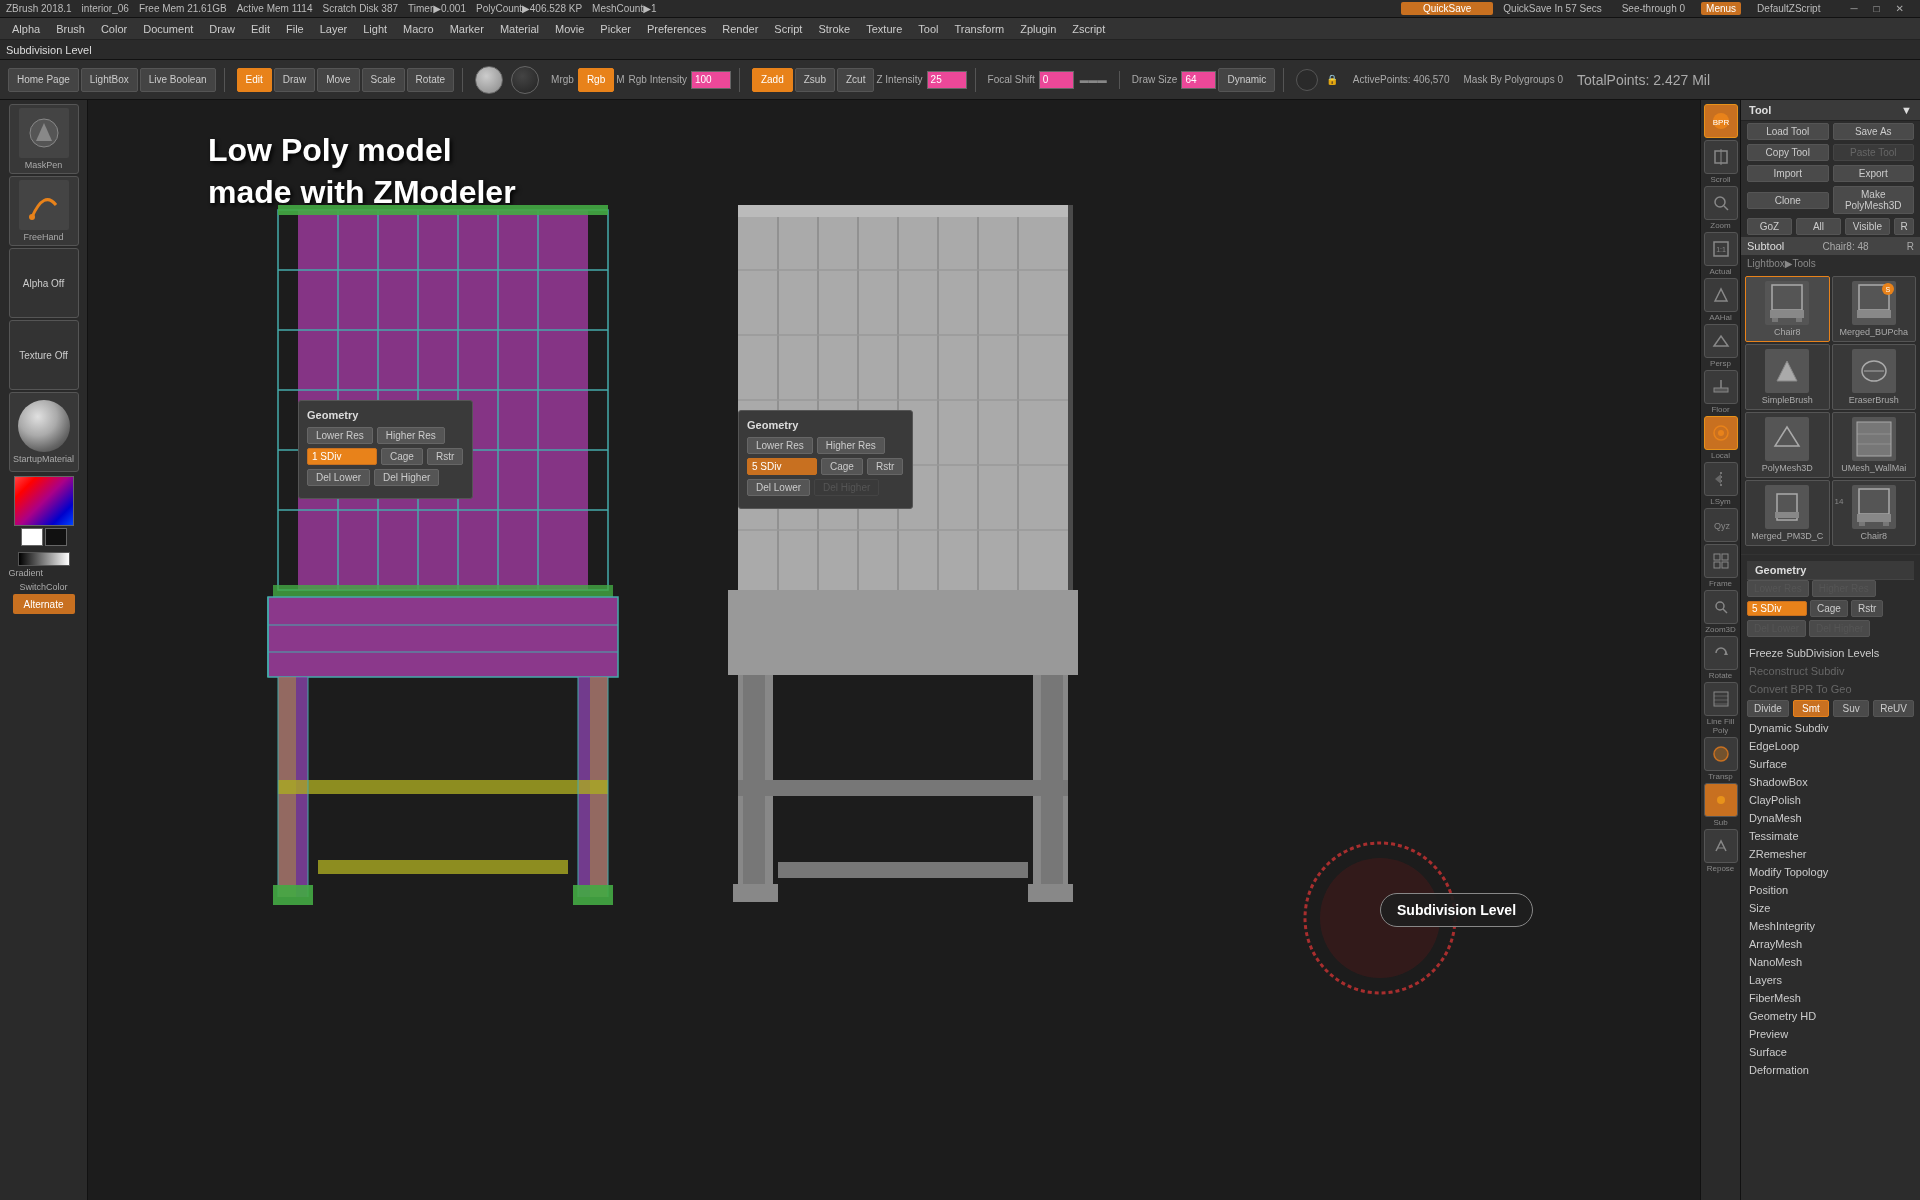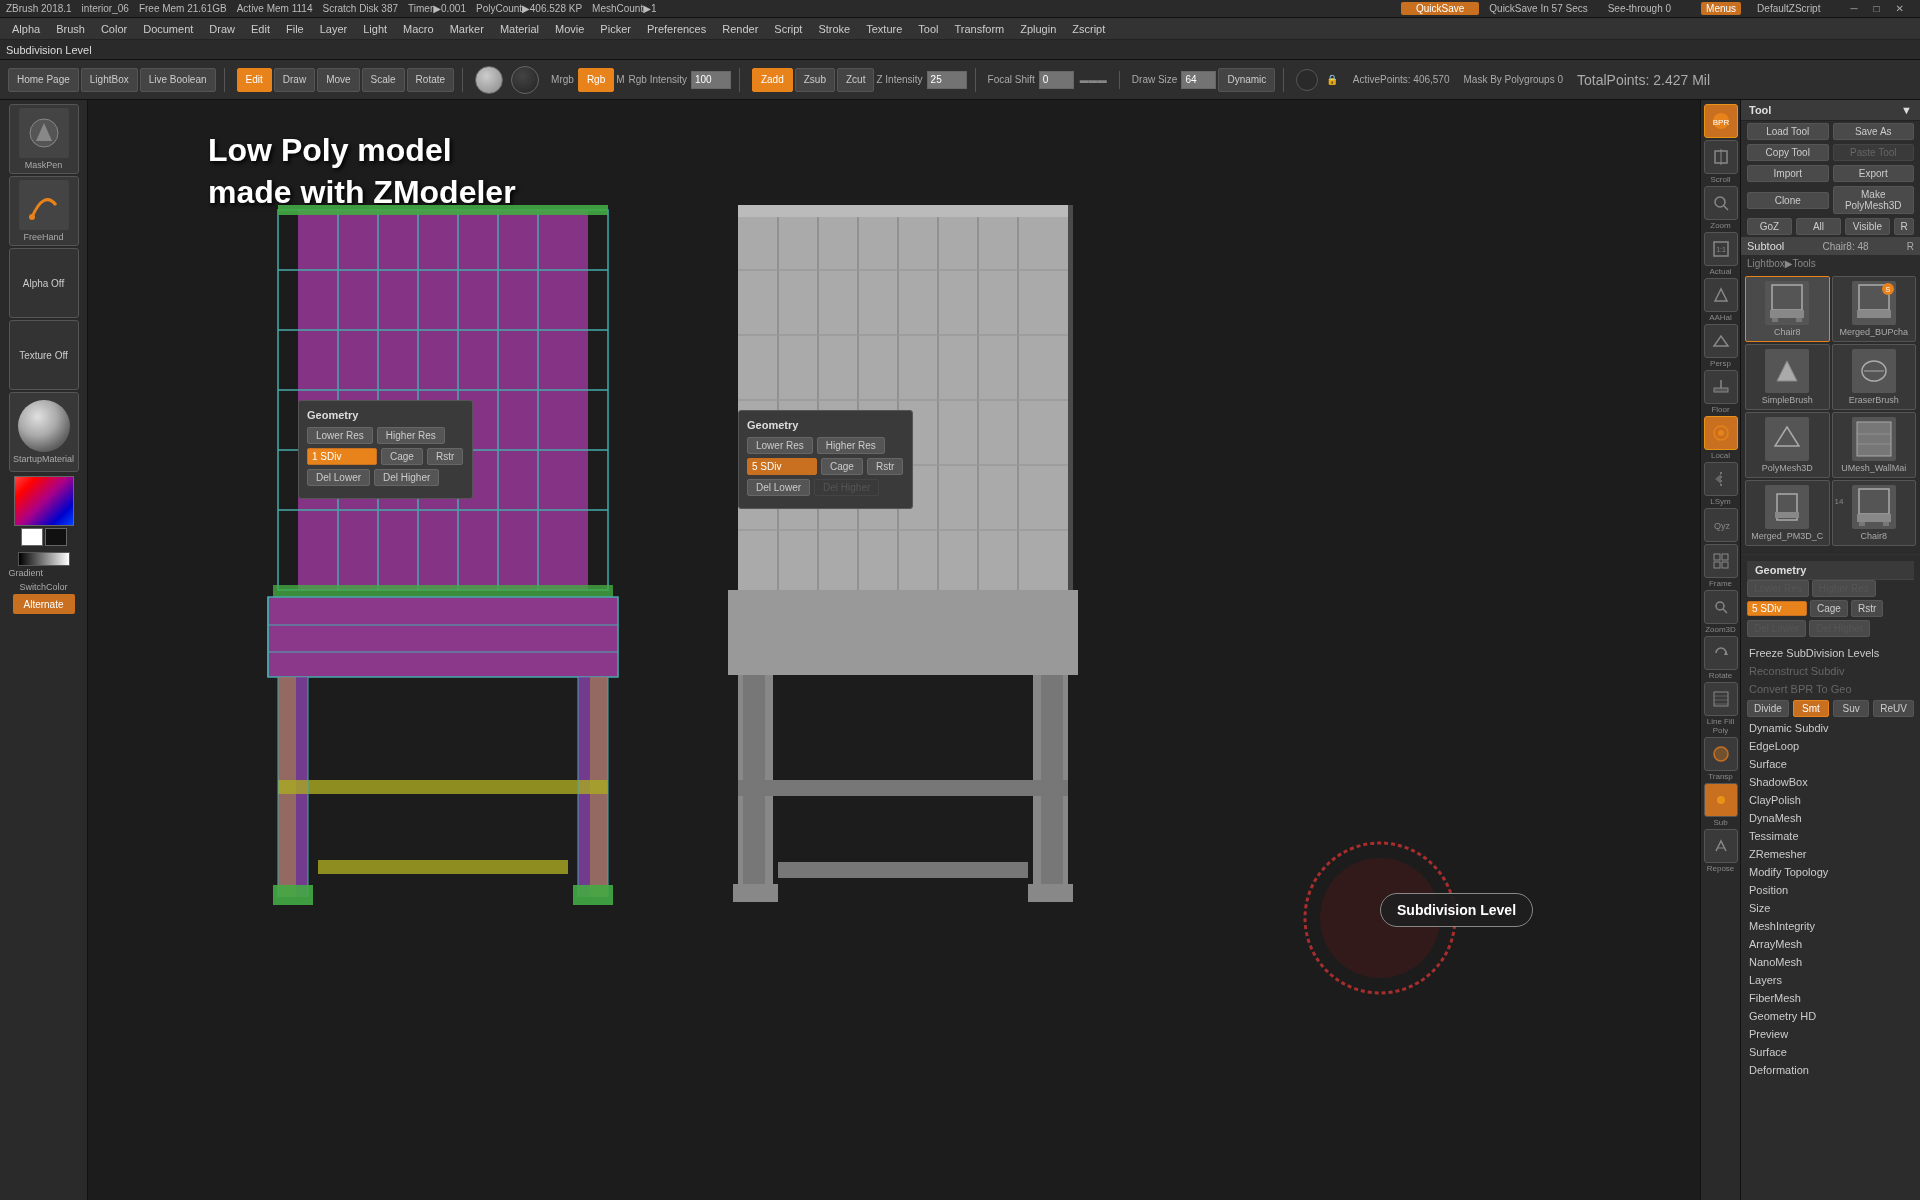--- a/index.html
+++ b/index.html
@@ -12,21 +12,21 @@
     
     #menubar { background: #333; height: 22px; display: flex; align-items: center; padding: 0 4px; border-bottom: 1px solid #222; }
     .menu-item { padding: 2px 8px; font-size: 11px; color: #ccc; cursor: pointer; }
     
     
     #toolbar { background: #2e2e2e; height: 40px; display: flex; align-items: center; padding: 0 8px; border-bottom: 1px solid #111; gap: 4px; }
     .toolbar-btn { background: #444; border: 1px solid #555; color: #ccc; padding: 2px 8px; font-size: 10px; cursor: pointer; border-radius: 2px; height: 24px; }
     .toolbar-btn.active { background: #e8821a; color: #fff; border-color: #e8821a; }
     .toolbar-section { display: flex; align-items: center; gap: 2px; margin-right: 8px; padding-right: 8px; border-right: 1px solid #555; }
     .toolbar-label { font-size: 10px; color: #aaa; margin-right: 2px; }
-    .toolbar-input { background: #737373; border: 1px solid #666; color: #fff; width: 60px; height: 18px; font-size: 10px; padding: 1px 3px; }
+    .toolbar-input { background: #ec4899; border: 1px solid #666; color: #fff; width: 60px; height: 18px; font-size: 10px; padding: 1px 3px; }
     
     
     #main { display: flex; height: calc(1200px - 100px); }
     
     
     #left-panel { width: 88px; background: #2a2a2a; border-right: 1px solid #111; display: flex; flex-direction: column; align-items: center; padding: 4px; gap: 2px; }
     .left-tool-btn { width: 70px; height: 70px; background: #383838; border: 1px solid #555; border-radius: 3px; display: flex; flex-direction: column; align-items: center; justify-content: center; cursor: pointer; }
     .left-tool-icon { width: 50px; height: 50px; background: #444; border-radius: 2px; margin-bottom: 2px; display: flex; align-items: center; justify-content: center; }
     .left-tool-label { font-size: 9px; color: #aaa; }
     .alpha-off-btn { width: 70px; height: 70px; background: #333; border: 1px solid #555; border-radius: 3px; display: flex; align-items: center; justify-content: center; cursor: pointer; }
@@ -92,24 +92,24 @@
 <div id="topbar">
   <span>ZBrush 2018.1</span>
   <span>interior_06</span>
   <span>Free Mem 21.61GB</span>
   <span>Active Mem 1114</span>
   <span>Scratch Disk 387</span>
   <span>Timer▶0.001</span>
   <span>PolyCount▶406.528 KP</span>
   <span>MeshCount▶1</span>
   <span style="flex:1"></span>
-  <span style="background:#c87020;color:#fff;padding:1px 15px;border-radius:2px;cursor:pointer;">QuickSave</span>
+  <span style="background:#c87020;color:#fff;padding:1px 22px;border-radius:2px;cursor:pointer;">QuickSave</span>
   <span>QuickSave In 57 Secs</span>
   <span style="margin-left:10px;">See-through 0</span>
-  <span style="margin-left:20px;background:#c87020;color:#fff;padding:1px 5px;border-radius:2px;cursor:pointer;">Menus</span>
+  <span style="margin-left:6px;background:#c87020;color:#fff;padding:1px 5px;border-radius:2px;cursor:pointer;">Menus</span>
   <span style="margin-left:6px;">DefaultZScript</span>
 
   <span style="margin-left:20px;color:#aaa;cursor:pointer;">─</span>
   <span style="margin-left:6px;color:#aaa;cursor:pointer;">□</span>
   <span style="margin-left:6px;color:#aaa;cursor:pointer;">✕</span>
 </div>
 
 <div id="menubar">
   <span class="menu-item">Alpha</span>
   <span class="menu-item">Brush</span>

